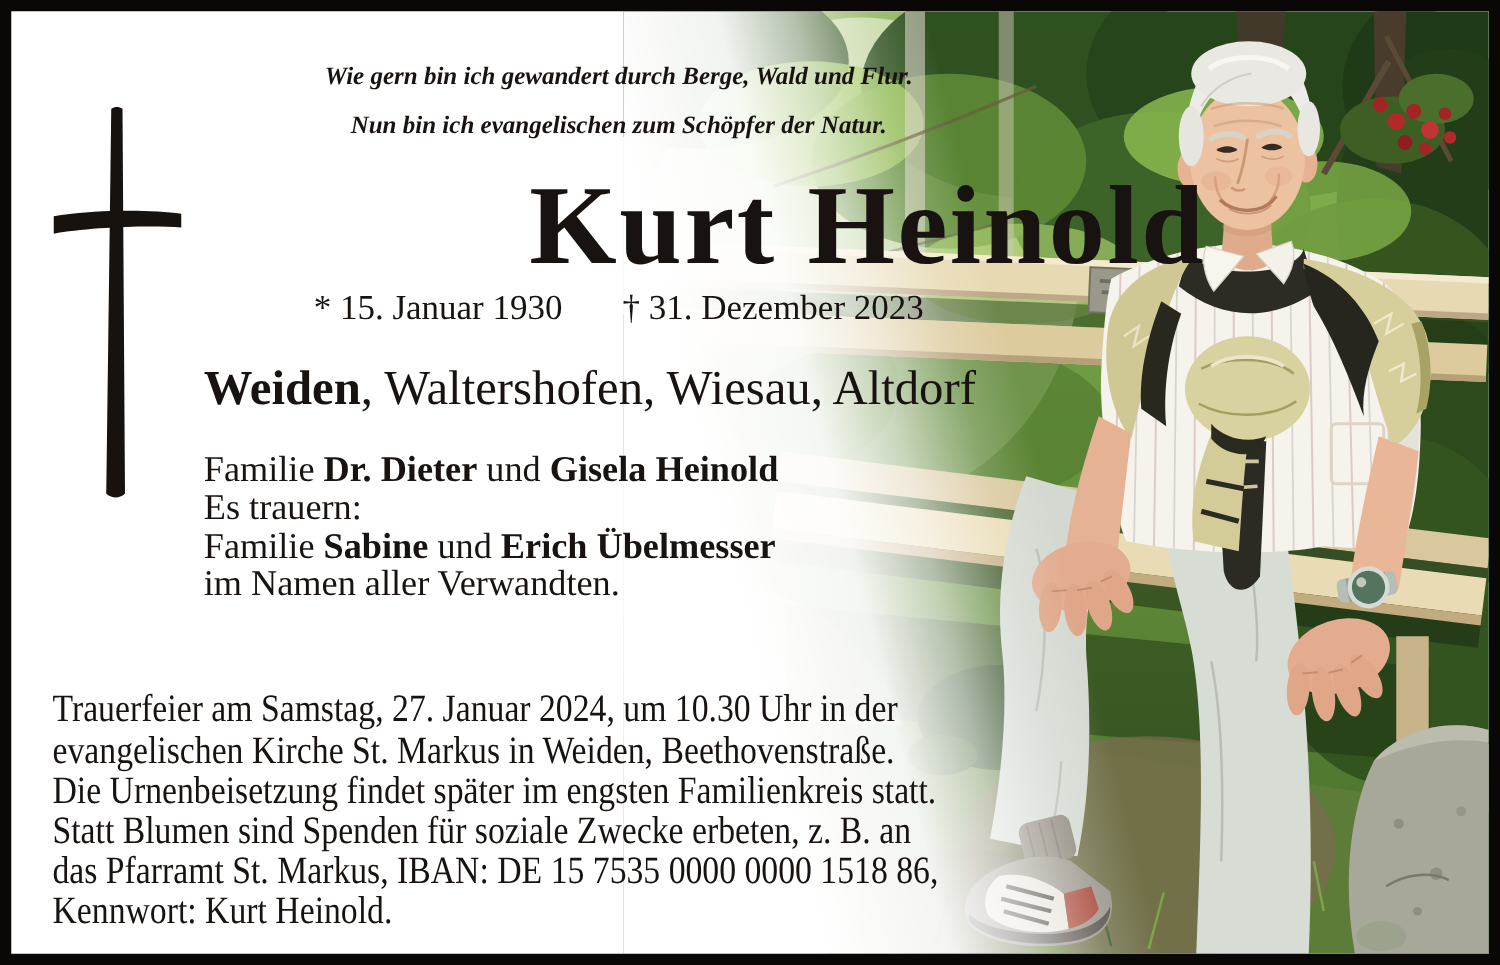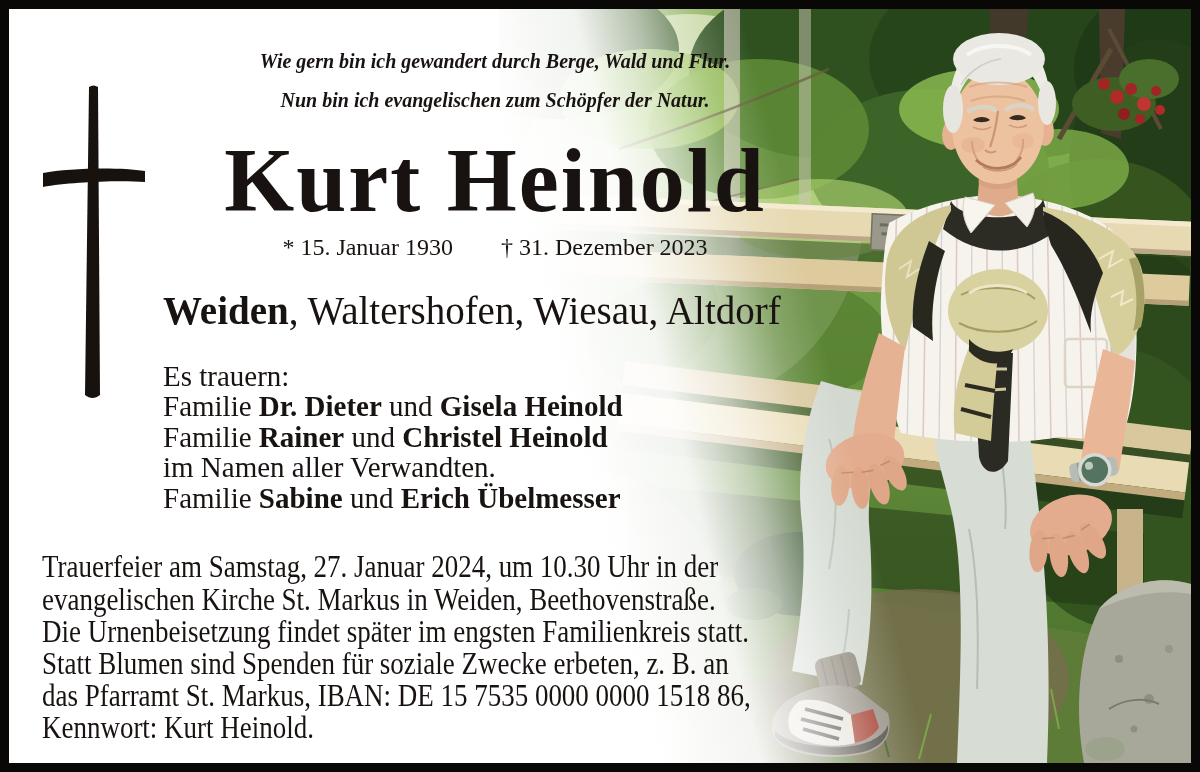--- a/index.html
+++ b/index.html
@@ -8,23 +8,23 @@
     width:1200px;height:772px;box-sizing:border-box;
     border:9px solid #0a0806;background:#ffffff;position:relative;overflow:hidden;
     font-family:"Liberation Serif", serif;color:#181310;
   }
   .photo-wrap{position:absolute;top:0;right:0;width:692px;height:754px;z-index:1;}
   .photo-wrap svg{display:block;width:692px;height:754px;}
   .txt{position:absolute;z-index:5;}
   .epitaph{left:16px;top:33px;width:940px;text-align:center;
     font-size:20px;line-height:39px;font-weight:bold;font-style:italic;}
   .cross-wrap{left:30px;top:72px;width:110px;height:322px;}
-  .name{left:16px;top:122px;width:940px;text-align:center;margin:0;
+  .name{left:16px;top:122px;width:940px;text-align:right;margin:0;
     font-size:90px;line-height:100px;font-weight:bold;letter-spacing:2px;}
-  .dates{left:16px;top:221px;width:940px;text-align:center;font-size:24px;line-height:34px;}
+  .dates{left:16px;top:221px;width:940px;text-align:center;font-size:28px;line-height:34px;}
   .dates .gap{display:inline-block;width:48px;}
   .places{left:154px;top:285px;font-size:39px;line-height:34px;}
   .mourners{left:154px;top:352px;font-size:29px;line-height:30.4px;}
   .service{left:33px;top:542px;font-size:31px;line-height:32.5px;
     transform:scaleX(.87);transform-origin:0 0;white-space:nowrap;}
   .donations{left:33px;top:639px;font-size:31px;line-height:32px;
     transform:scaleX(.87);transform-origin:0 0;white-space:nowrap;}
   b{font-weight:bold;}
 </style>
 </head>
@@ -313,25 +313,24 @@
     <path d="M4 92 C30 87 80 86 106 90 L106 101 C80 99 30 101 4 106 Z" fill="#17120e"></path>
   </svg>
 
   <h1 class="txt name">Kurt Heinold</h1>
 
   <div class="txt dates"><span>* 15. Januar 1930</span><span class="gap"></span><span>† 31. Dezember 2023</span></div>
 
   <div class="txt places"><b>Weiden</b><span>, Waltershofen, Wiesau, Altdorf</span></div>
 
   <div class="txt mourners">
+    <div><span>Familie</span> <b>Dr. Dieter</b> <span>und</span> <b>Gisela Heinold</b></div>
     <div>Es trauern:</div>
-    <div><span>Familie</span> <b>Dr. Dieter</b> <span>und</span> <b>Gisela Heinold</b></div>
-    <div><span>Familie</span> <b>Rainer</b> <span>und</span> <b>Christel Heinold</b></div>
+    <div><span>Familie</span> <b>Sabine</b> <span>und</span> <b>Erich Übelmesser</b></div>
     <div>im Namen aller Verwandten.</div>
-    <div><span>Familie</span> <b>Sabine</b> <span>und</span> <b>Erich Übelmesser</b></div>
   </div>
 
   <div class="txt service">
     <div>Trauerfeier am Samstag, 27. Januar 2024, um 10.30 Uhr in der</div>
     <div>evangelischen Kirche St. Markus in Weiden, Beethovenstraße.</div>
     <div>Die Urnenbeisetzung findet später im engsten Familienkreis statt.</div>
   </div>
 
   <div class="txt donations">
     <div>Statt Blumen sind Spenden für soziale Zwecke erbeten, z. B. an</div>

